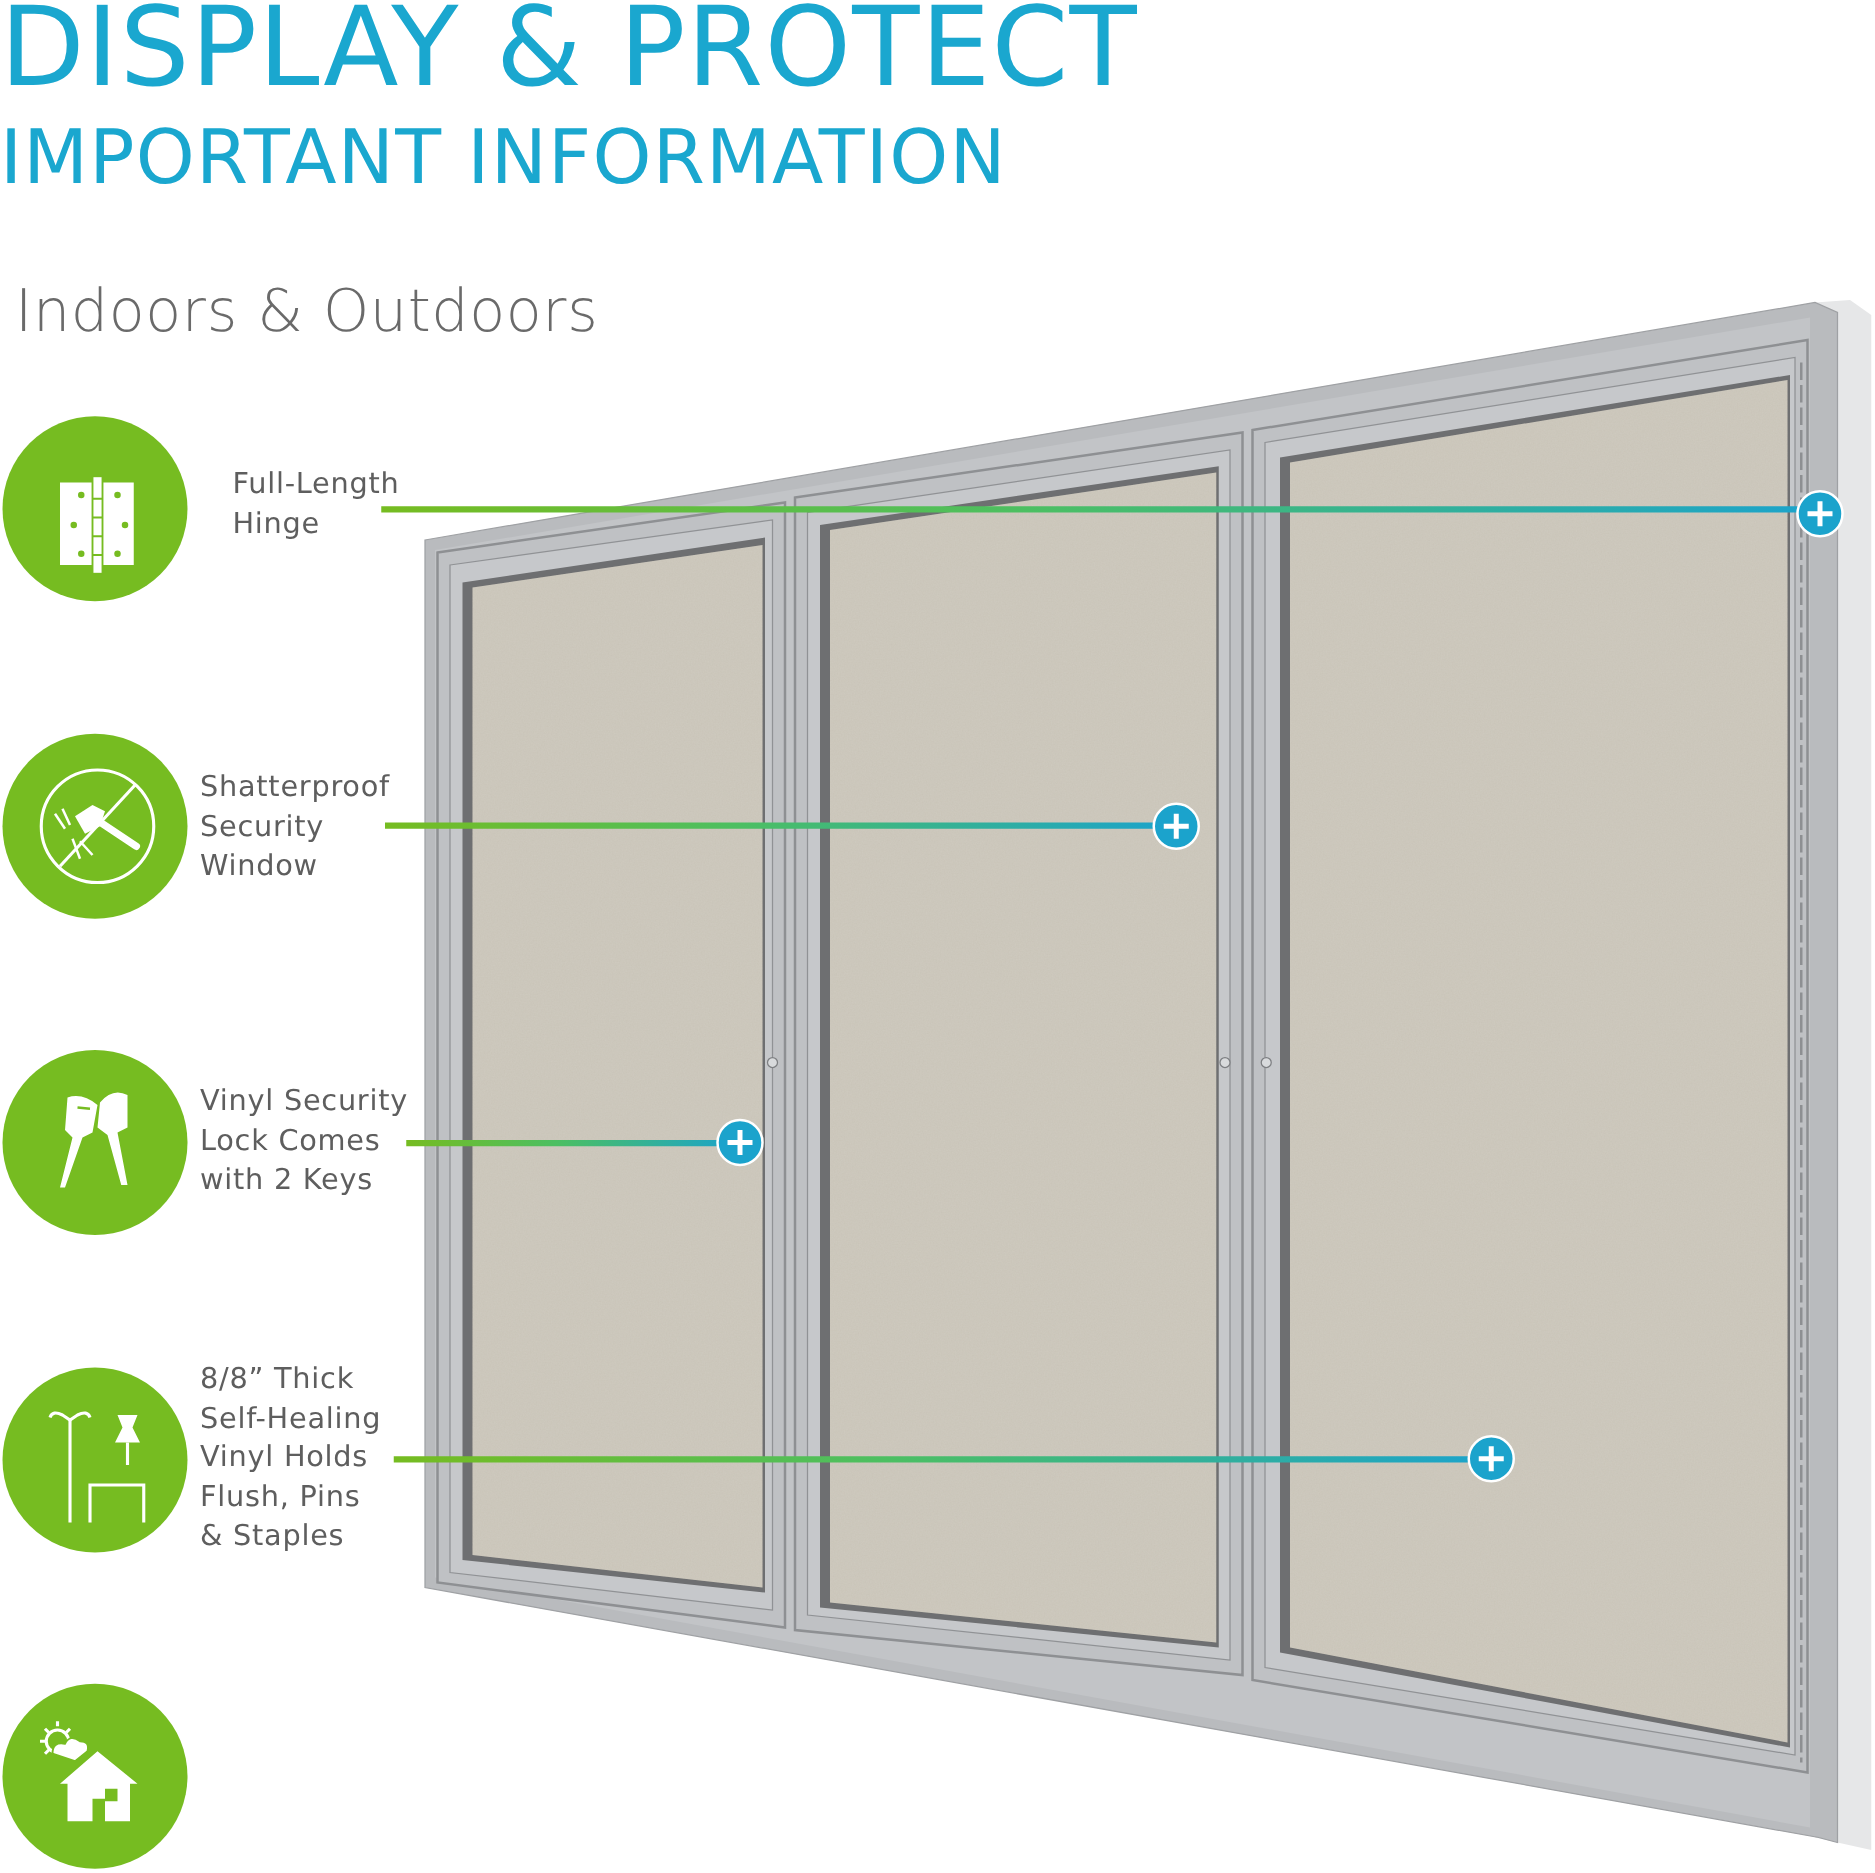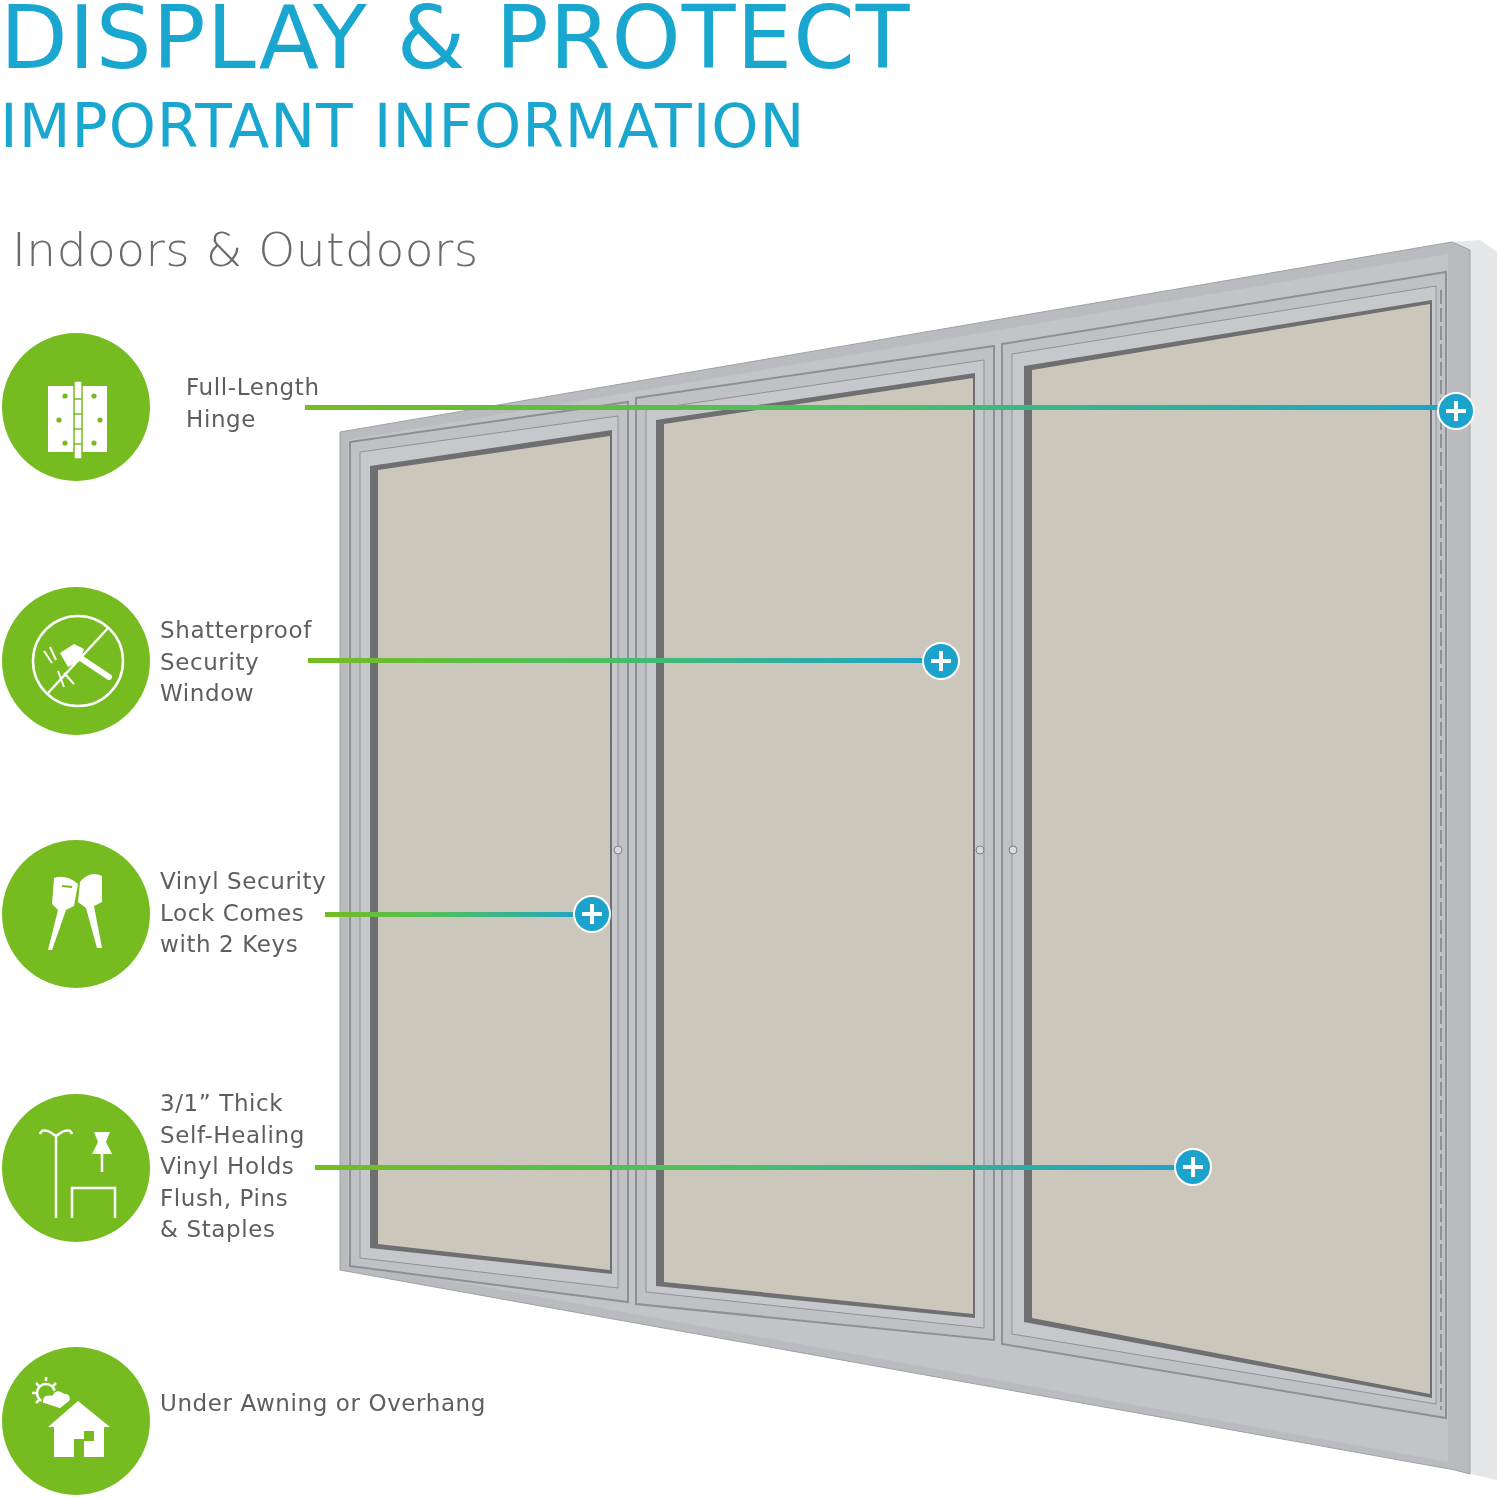--- a/index.html
+++ b/index.html
@@ -135,21 +135,21 @@
 <div class="feature-icon" style="top:1094px;">
   <svg width="148" height="148" viewBox="0 0 148 148">
     <path d="M38 40 Q40 34 48 38 L54 42 L60 38 Q68 34 70 40" fill="none" stroke="#fff" stroke-width="2.5"></path>
     <line x1="54" y1="42" x2="54" y2="124" stroke="#fff" stroke-width="2.5"></line>
     <path d="M92 38 L108 38 L104 48 L110 60 L90 60 L96 48 Z" fill="#fff"></path>
     <line x1="100" y1="60" x2="100" y2="78" stroke="#fff" stroke-width="2.5"></line>
     <path d="M70 124 L70 94 L113 94 L113 124" fill="none" stroke="#fff" stroke-width="2.5"></path>
   </svg>
 </div>
 <div class="feature-label" style="left:160px; top:1088px;">
-  <div>3/1” Thick</div>
+  <div>8/8” Thick</div>
   <div>Self-Healing</div>
   <div>Vinyl Holds</div>
   <div>Flush, Pins</div>
   <div>&amp; Staples</div>
 </div>
 
 <div class="feature-icon" style="top:1347px;">
   <svg width="148" height="148" viewBox="0 0 148 148">
     <circle cx="44" cy="46" r="9" fill="none" stroke="#fff" stroke-width="2.5"></circle>
     <g stroke="#fff" stroke-width="2.5">
@@ -158,14 +158,13 @@
       <line x1="34" y1="36" x2="37" y2="39"></line>
         <line x1="54" y1="36" x2="51" y2="39"></line>
       <line x1="34" y1="56" x2="37" y2="53"></line>
     </g>
     <path d="M40 56 Q40 46 50 48 Q54 40 62 46 Q70 46 68 54 L58 62 Z" fill="#fff" stroke="#76bc21" stroke-width="1.5"></path>
     <path d="M46 80 L76 54 L108 80 L102 80 L102 110 L82 110 L82 92 L72 92 L72 110 L52 110 L52 80 Z" fill="#fff"></path>
     <rect x="82" y="84" width="10" height="10" fill="#76bc21"></rect>
   </svg>
 </div>
 <div class="feature-label" style="left:160px; top:1388px;">
-  <div>Under Awning or Overhang</div>
 </div>
 
 </body></html>

